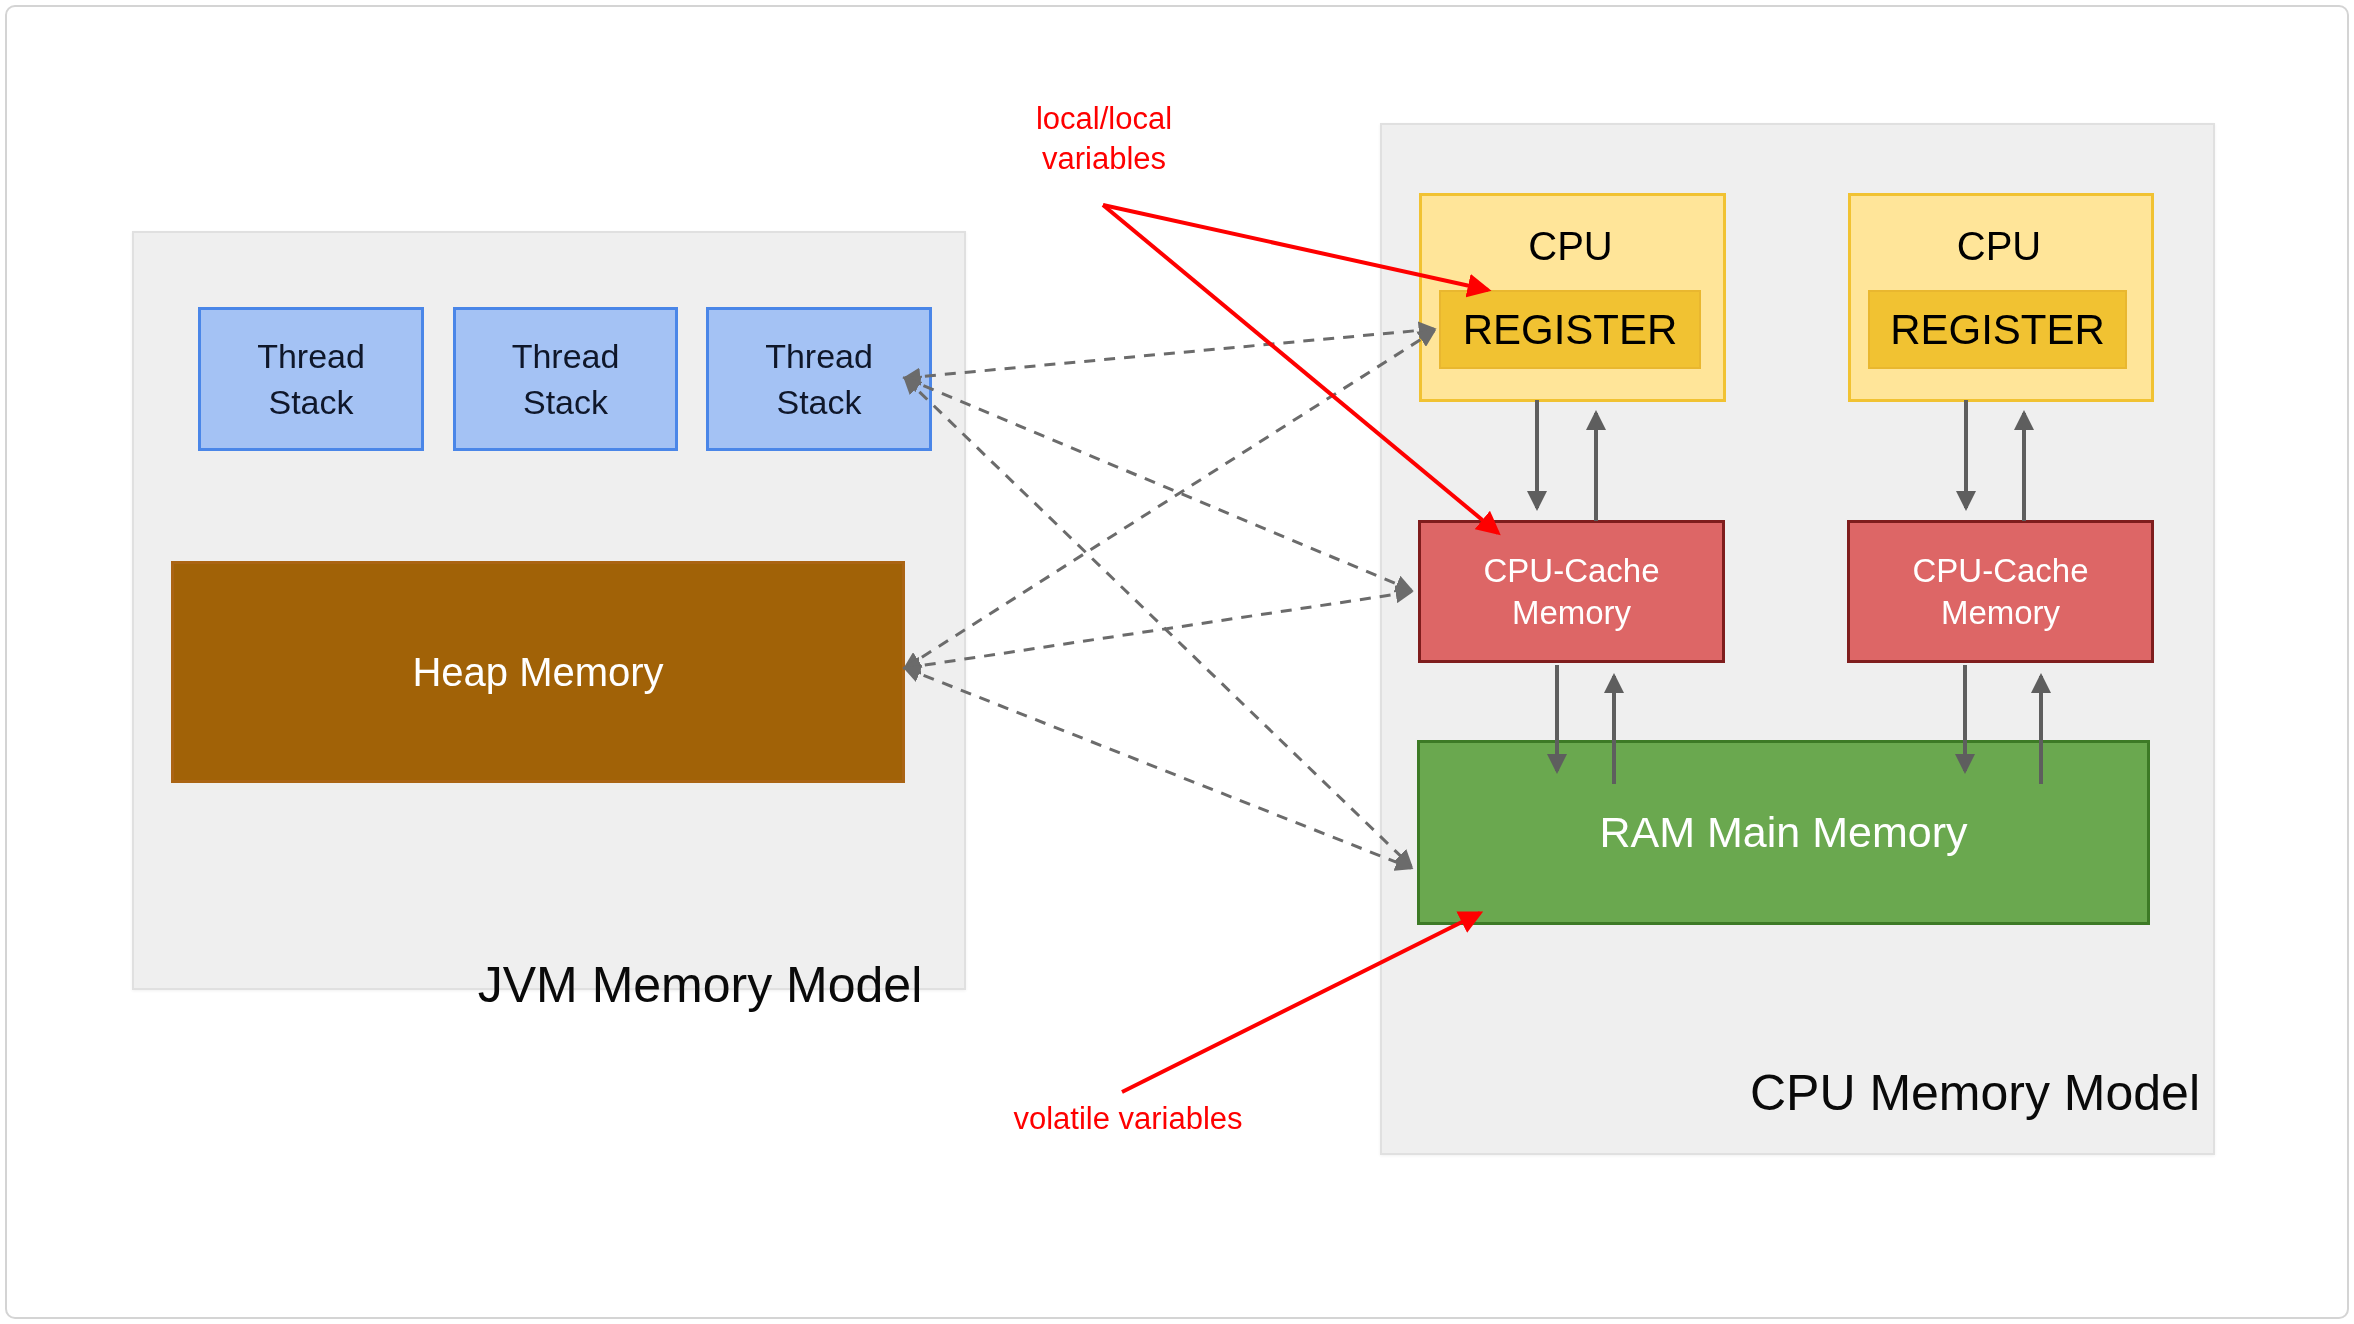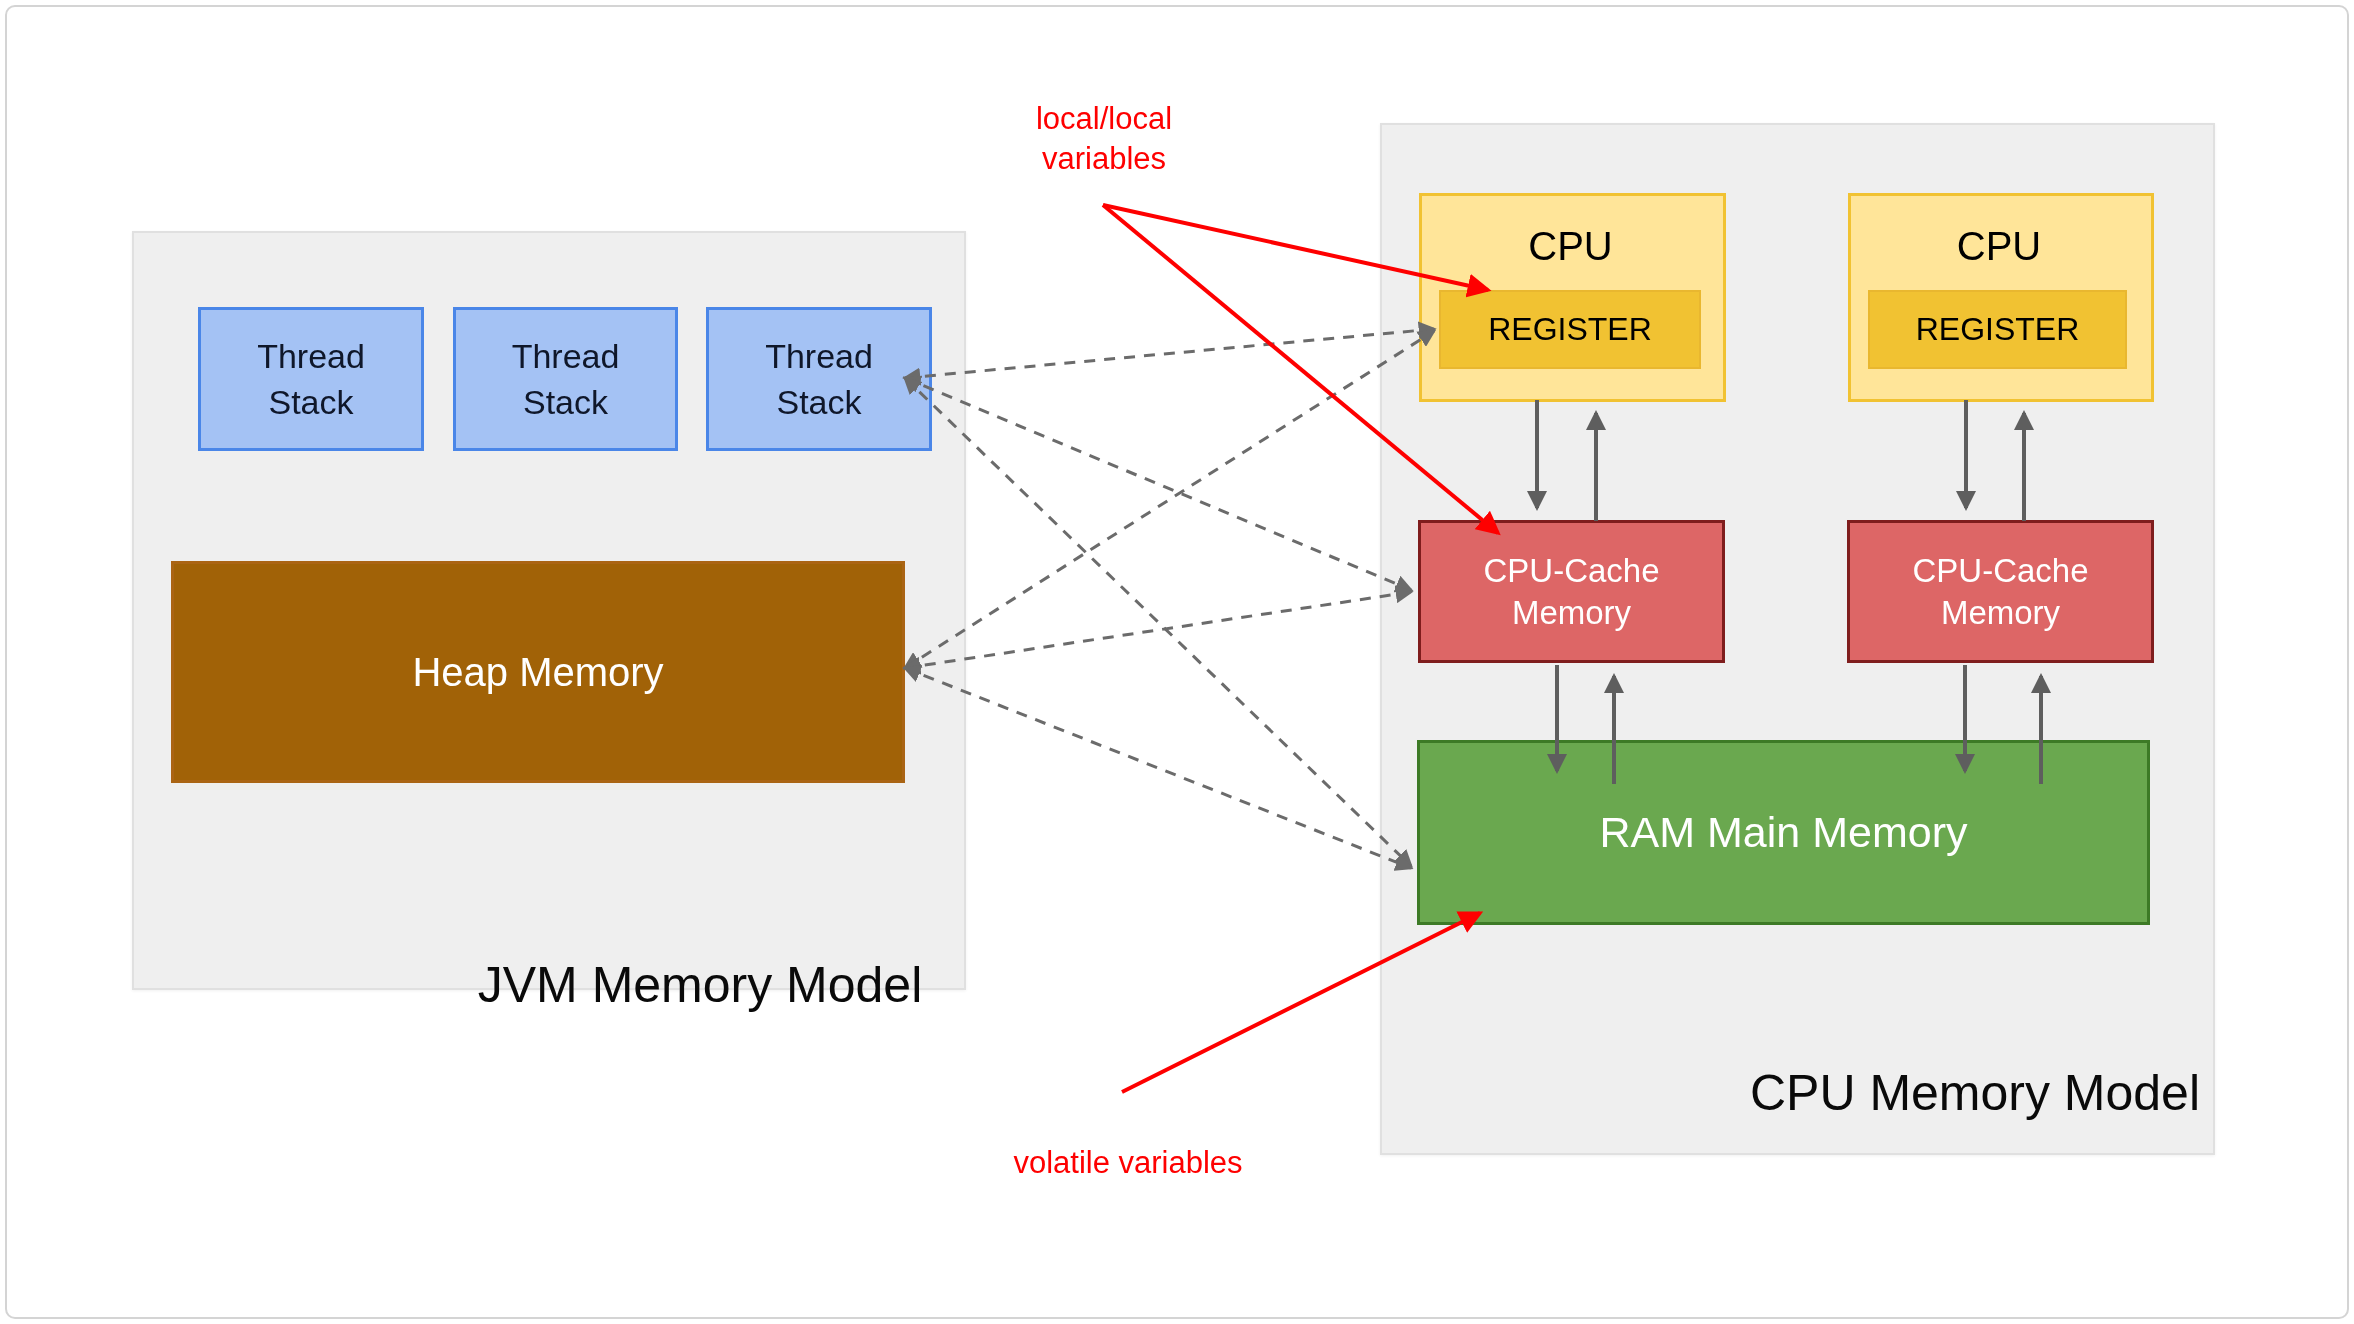--- a/index.html
+++ b/index.html
@@ -12,33 +12,33 @@
   .pre{white-space:pre-line;}
   .ts{background:#a4c2f4;border:3px solid #4a86e8;color:#0f172a;font-size:34px;line-height:46px;margin-left:28px;}
   .ts1{left:170px;top:307px;width:226px;height:144px;}
   .ts2{left:425px;top:307px;width:225px;height:144px;}
   .ts3{left:678px;top:307px;width:226px;height:144px;}
   .heap{left:171px;top:561px;width:734px;height:222px;background:#a16207;border:3px solid #aa6414;color:#ffffff;font-size:40px;}
   .cpu-box{background:#ffe599;border:3px solid #f1c232;color:#000;}
   .cpu1{left:1419px;top:193px;width:307px;height:209px;}
   .cpu2{left:1848px;top:193px;width:306px;height:209px;}
   .cpu-name{position:absolute;top:28px;left:0;right:4px;text-align:center;font-size:40px;color:#000;}
-  .reg{position:absolute;background:#f1c232;border:2px solid #e9b72f;color:#000;font-size:32px;display:flex;align-items:center;justify-content:center;}
+  .reg{position:absolute;background:#f1c232;border:2px solid #e9b72f;color:#000;font-size:42px;display:flex;align-items:center;justify-content:center;}
   .reg1{left:17px;top:94px;width:258px;height:75px;}
   .reg2{left:17px;top:94px;width:255px;height:75px;}
   .cache{background:#dd6666;border:3px solid #7f1d1d;color:#ffffff;font-size:33px;line-height:42px;}
   .cache1{left:1418px;top:520px;width:307px;height:143px;}
   .cache2{left:1847px;top:520px;width:307px;height:143px;}
   .ram{left:1417px;top:740px;width:733px;height:185px;background:#6aa84f;border:3px solid #3d7a26;color:#ffffff;font-size:43px;}
   .panel-title{position:absolute;color:#0a0a0a;font-size:50px;text-align:center;}
   .jvm-title{left:475px;top:956px;width:450px;}
   .cpu-title{left:1740px;top:1064px;width:470px;}
   .red-note{position:absolute;color:#fe0000;font-size:31px;line-height:40px;text-align:center;}
   .note-local{left:954px;top:99px;width:300px;}
-  .note-volatile{left:978px;top:1099px;width:300px;margin-top:44px;}
+  .note-volatile{left:978px;top:1099px;width:300px;}
   .flush{position:absolute;left:1589px;top:723px;width:400px;text-align:center;color:#fe0000;font-size:30px;font-weight:bold;}
   svg.overlay{position:absolute;left:0;top:0;width:2354px;height:1324px;pointer-events:none;}
 </style>
 </head>
 <body>
 
 <div class="canvas">
   <div class="frame"></div>
 
   <div class="panel panel-jvm"></div>

